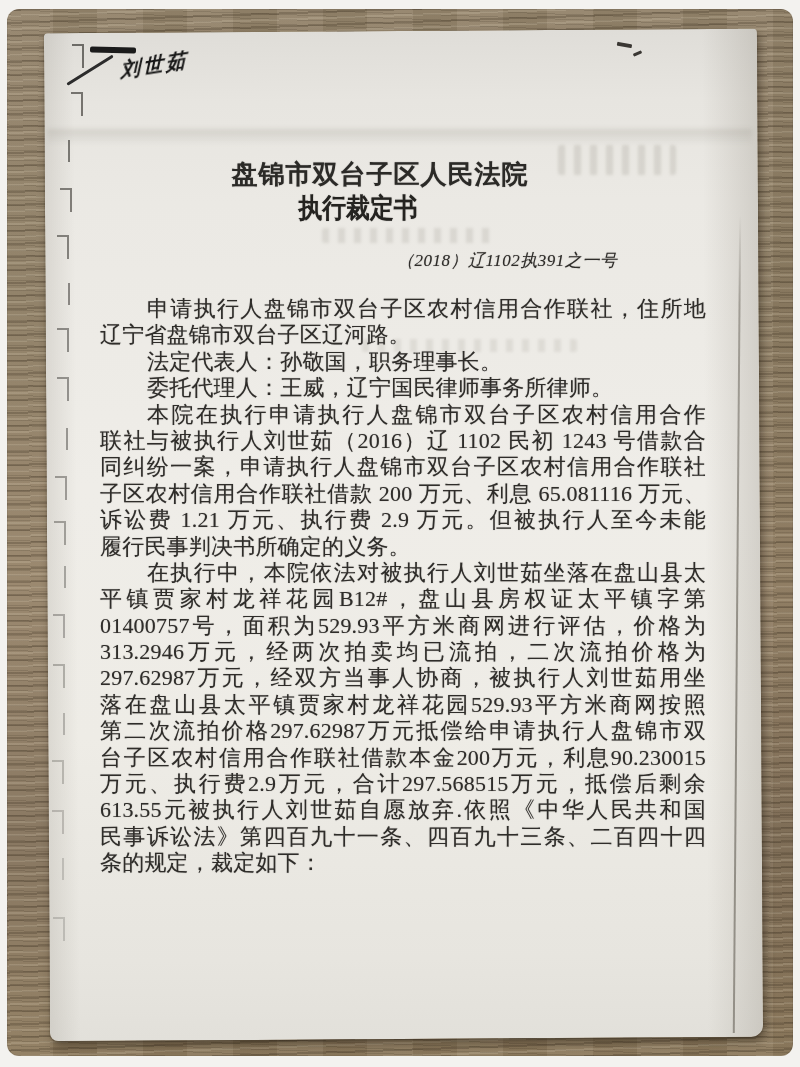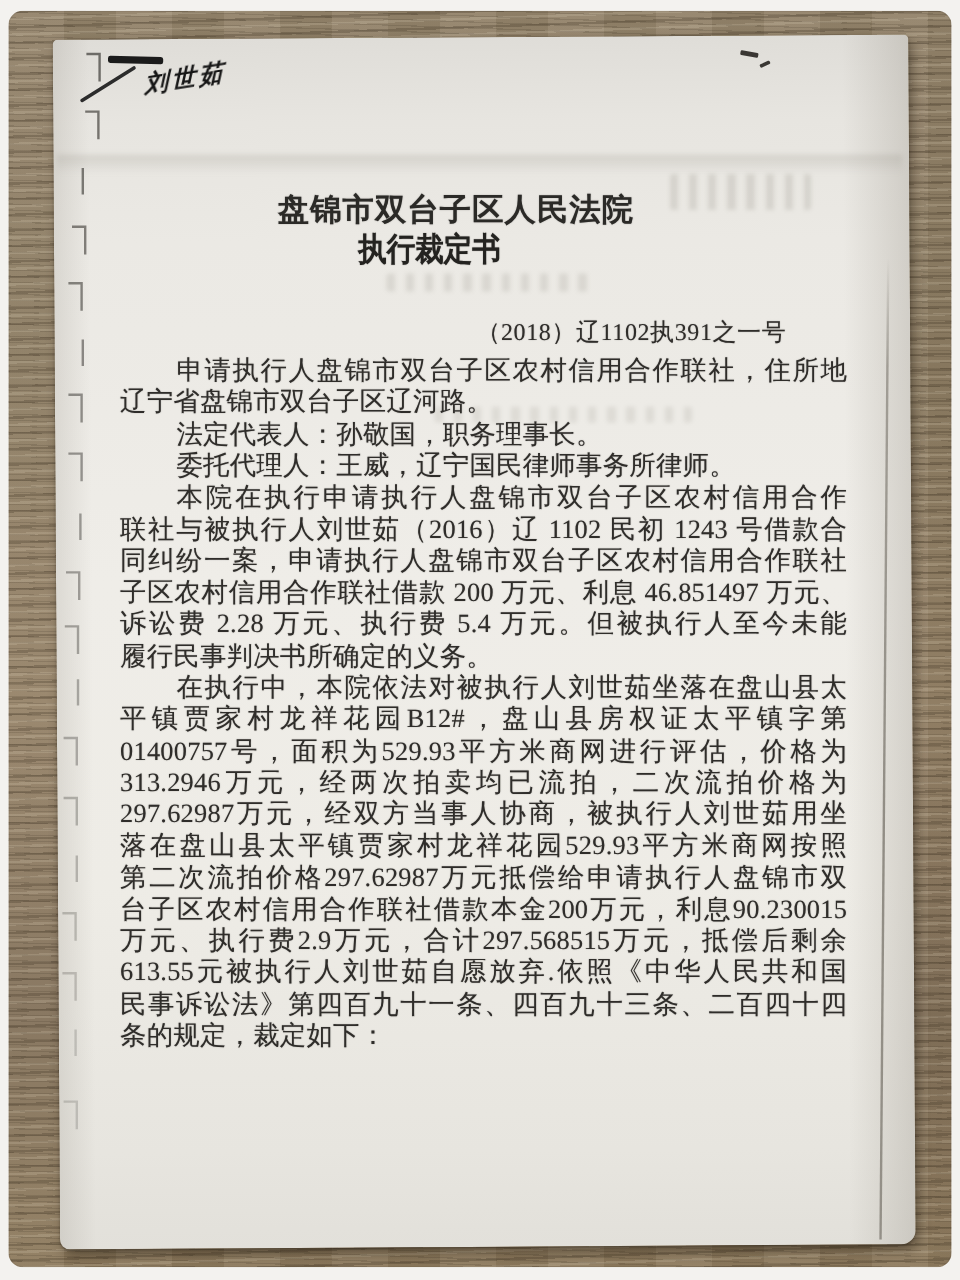--- a/index.html
+++ b/index.html
@@ -53,22 +53,22 @@
     font-size:26px;font-weight:bold;letter-spacing:1px;color:#2b2a27;
     text-shadow:0 0 1px rgba(43,42,39,0.5);
   }
   .doc-title{
     position:absolute;left:0;top:181px;width:786px;
     text-align:center;transform:translateX(-42px) scaleX(0.88);
     font-size:27px;font-weight:bold;letter-spacing:0px;color:#242320;
     text-shadow:0 0 1px rgba(36,35,32,0.6);
   }
   .case-number{
-    position:absolute;left:390px;top:254px;
-    font-size:20px;letter-spacing:0.5px;
+    position:absolute;left:390px;top:240px;
+    font-size:17px;letter-spacing:0.5px;font-style:italic;
   }
   .doc-body{
     position:absolute;left:93px;top:287px;width:606px;
     font-size:22px;line-height:26.4px;letter-spacing:0.2px;
   }
   .doc-body .line{height:26.4px;white-space:nowrap;}
   .doc-body .line.j{white-space:normal;text-align:justify;text-align-last:justify;}
   .doc-body .line.in{text-indent:47px;}
   
   .handwriting{
@@ -119,22 +119,22 @@
   <div class="case-number ink">（2018）辽1102执391之一号</div>
 
   <div class="doc-body ink">
       <div class="line in j">申请执行人盘锦市双台子区农村信用合作联社，住所地</div>
       <div class="line">辽宁省盘锦市双台子区辽河路。</div>
       <div class="line in">法定代表人：孙敬国，职务理事长。</div>
       <div class="line in">委托代理人：王威，辽宁国民律师事务所律师。</div>
       <div class="line in j">本院在执行申请执行人盘锦市双台子区农村信用合作</div>
       <div class="line j">联社与被执行人刘世茹（2016）辽 1102 民初 1243 号借款合</div>
       <div class="line j">同纠纷一案，申请执行人盘锦市双台子区农村信用合作联社</div>
-      <div class="line j">子区农村信用合作联社借款 200 万元、利息 46.851497 万元、</div>
-      <div class="line j">诉讼费 2.28 万元、执行费 5.4 万元。但被执行人至今未能</div>
+      <div class="line j">子区农村信用合作联社借款 200 万元、利息 65.081116 万元、</div>
+      <div class="line j">诉讼费 1.21 万元、执行费 2.9 万元。但被执行人至今未能</div>
       <div class="line">履行民事判决书所确定的义务。</div>
       <div class="line in j">在执行中，本院依法对被执行人刘世茹坐落在盘山县太</div>
       <div class="line j">平镇贾家村龙祥花园B12#，盘山县房权证太平镇字第</div>
       <div class="line j">01400757号，面积为529.93平方米商网进行评估，价格为</div>
       <div class="line j">313.2946万元，经两次拍卖均已流拍，二次流拍价格为</div>
       <div class="line j">297.62987万元，经双方当事人协商，被执行人刘世茹用坐</div>
       <div class="line j">落在盘山县太平镇贾家村龙祥花园529.93平方米商网按照</div>
       <div class="line j">第二次流拍价格297.62987万元抵偿给申请执行人盘锦市双</div>
       <div class="line j">台子区农村信用合作联社借款本金200万元，利息90.230015</div>
       <div class="line j">万元、执行费2.9万元，合计297.568515万元，抵偿后剩余</div>

